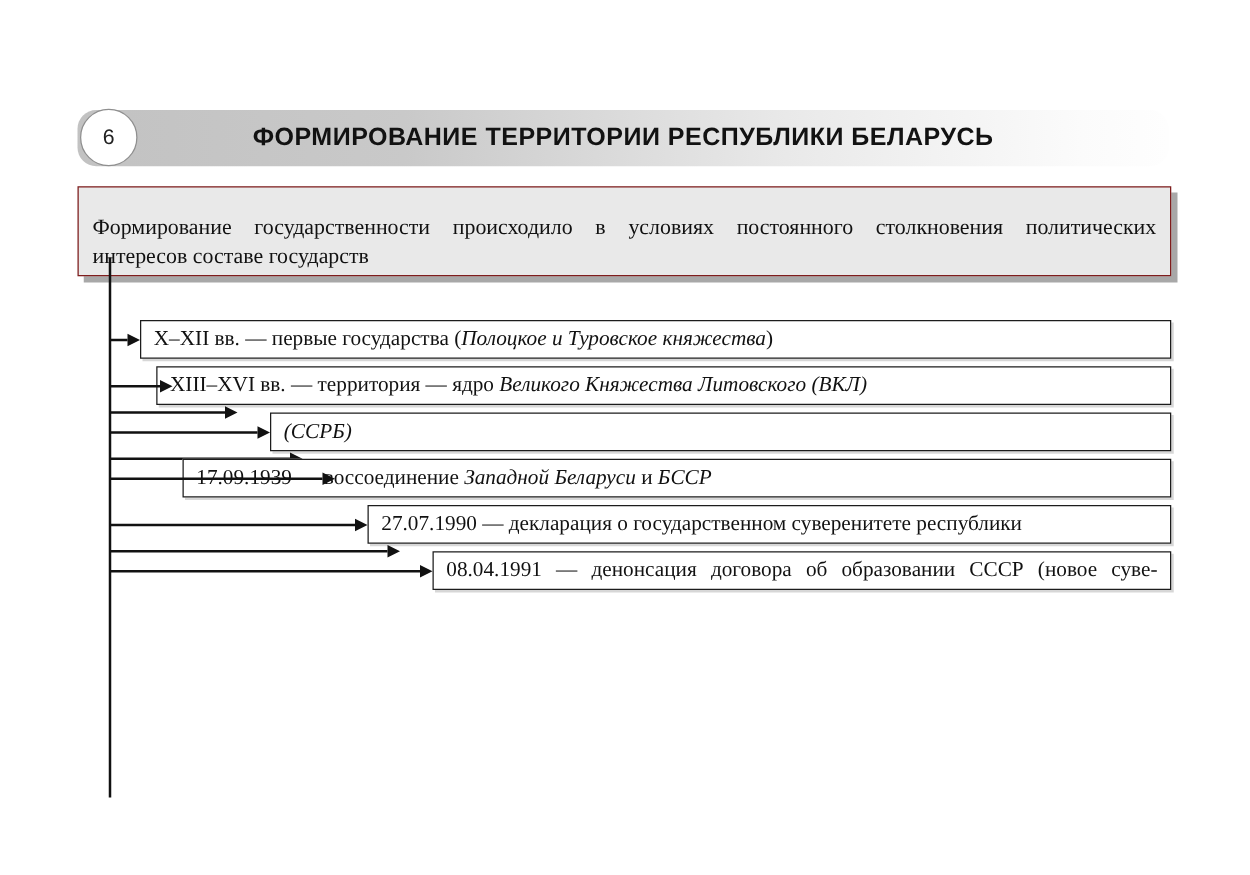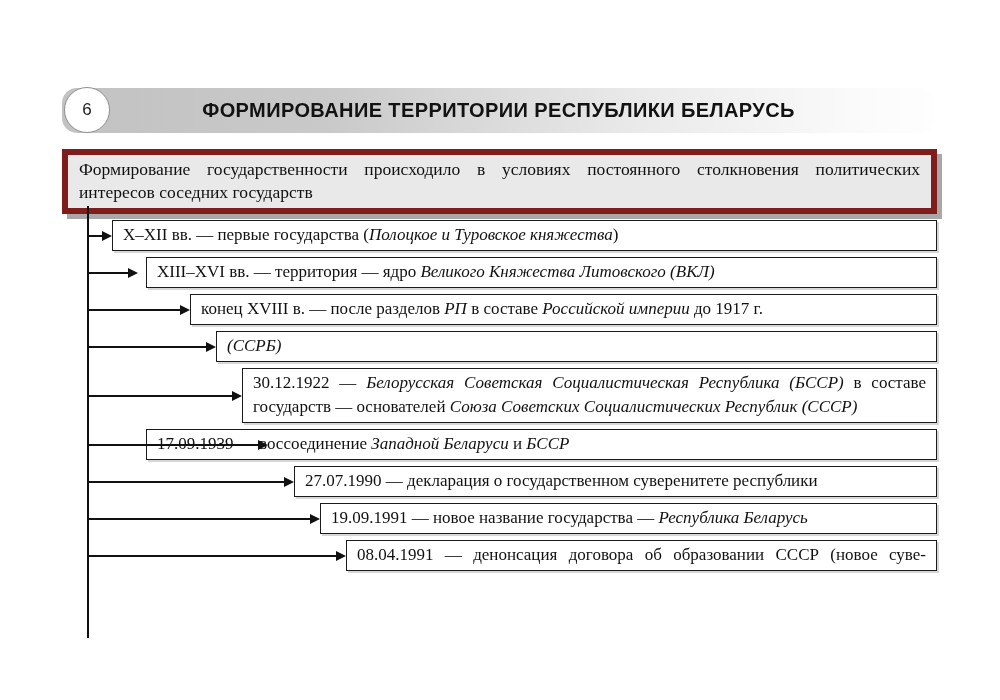--- a/index.html
+++ b/index.html
@@ -20,23 +20,23 @@
   }
   .num-badge{
     position:absolute;left:2px;top:-1px;width:46px;height:46px;border-radius:50%;
     background:#fff;border:1.5px solid #8f8f8f;box-sizing:border-box;
     display:flex;align-items:center;justify-content:center;
     font-family:"Liberation Sans", sans-serif;font-size:17px;color:#222;
   }
   
   .intro-box{
     position:absolute;left:62px;top:149px;width:875px;box-sizing:border-box;
-    background:#e9e9e9;border:6px solid #7f1d1d;
+    background:#e9e9e9;border:1px solid #7f1d1d;
     box-shadow:5px 5px 0 #a8a8a8;
-    padding:3px 11px 4px;font-size:17.5px;line-height:23px;
+    padding:20px 11px 4px;font-size:17.5px;line-height:23px;
   }
   
   .vertical-line{
     position:absolute;left:87px;top:206px;width:2px;height:432px;background:#111;
   }
   .timeline{
     position:absolute;left:62px;top:220px;width:875px;
   }
   .row{position:relative;margin-bottom:6px;}
   .connector{
@@ -63,75 +63,65 @@
   <div class="header-bar">
     <div class="num-badge">
       <span>6</span>
     </div>
     <div class="header-title">ФОРМИРОВАНИЕ ТЕРРИТОРИИ РЕСПУБЛИКИ БЕЛАРУСЬ</div>
   </div>
 
   <div class="intro-box">
     <div>
         <div class="fill">Формирование государственности происходило в условиях постоянного столкновения политических</div>
-        <div>интересов соседних государств</div>
+        <div>интересов составе государств</div>
       </div>
   </div>
 
   <div class="vertical-line"></div>
 
   <div class="timeline">
       <div class="row">
         <div class="connector" style="width: 14px;"></div>
-        <div class="tbox" style="margin-left: 50px;">
+        <div class="tbox" style="margin-left: 50px; margin-top: 36px;">
           <div><span>X–XII вв. — первые государства (</span><i>Полоцкое и Туровское княжества</i><span>)</span></div>
         </div>
       </div>
       <div class="row">
         <div class="connector" style="width: 40px;"></div>
-        <div class="tbox" style="margin-left: 84px;">
+        <div class="tbox" style="margin-left: 63px;">
           <div><span>XIII–XVI вв. — территория — ядро </span><i>Великого Княжества Литовского (ВКЛ)</i></div>
         </div>
       </div>
       <div class="row">
         <div class="connector" style="width: 92px;"></div>
-        <div class="tbox" style="margin-left: 128px;">
-          <div><span>конец XVIII в. — после разделов </span><i>РП</i><span> в составе </span><i>Российской империи</i><span> до 1917 г.</span></div>
-        </div>
       </div>
       <div class="row">
         <div class="connector" style="width: 118px;"></div>
         <div class="tbox" style="margin-left: 154px;">
           <div><i>(ССРБ)</i></div>
         </div>
       </div>
       <div class="row">
         <div class="connector" style="width: 144px;"></div>
-        <div class="tbox" style="margin-left: 180px;">
-          <div class="fill"><span>30.12.1922 — </span><i>Белорусская Советская Социалистическая Республика (БССР)</i><span> в составе</span></div>
-          <div><span>государств — основателей </span><i>Союза Советских Социалистических Республик (СССР)</i></div>
-        </div>
       </div>
       <div class="row">
         <div class="connector" style="width: 170px;"></div>
         <div class="tbox" style="margin-left: 84px;">
           <div><span>17.09.1939 — воссоединение </span><i>Западной Беларуси</i><span> и </span><i>БССР</i></div>
         </div>
       </div>
       <div class="row">
         <div class="connector" style="width: 196px;"></div>
         <div class="tbox" style="margin-left: 232px;">
           <div><span>27.07.1990 — декларация о государственном суверенитете республики</span></div>
         </div>
       </div>
       <div class="row">
         <div class="connector" style="width: 222px;"></div>
-        <div class="tbox" style="margin-left: 258px;">
-          <div><span>19.09.1991 — новое название государства — </span><i>Республика Беларусь</i></div>
-        </div>
       </div>
       <div class="row">
         <div class="connector" style="width: 248px;"></div>
         <div class="tbox" style="margin-left: 284px;">
           <div class="fill"><span>08.04.1991 — денонсация договора об образовании СССР (новое суве-</span></div>
         </div>
       </div>
     </div>
 
 </div>

